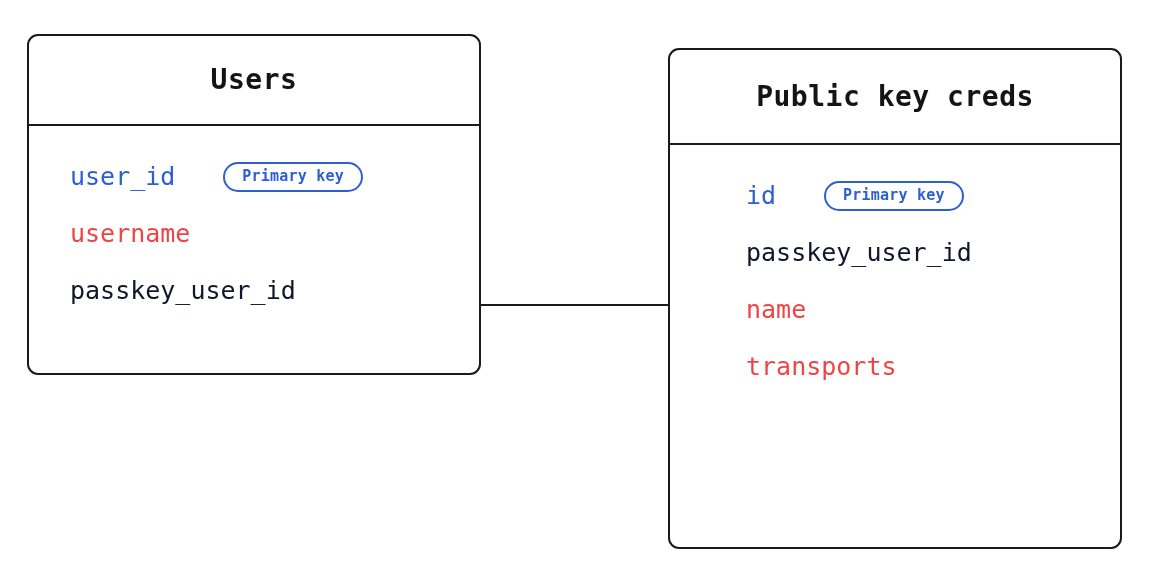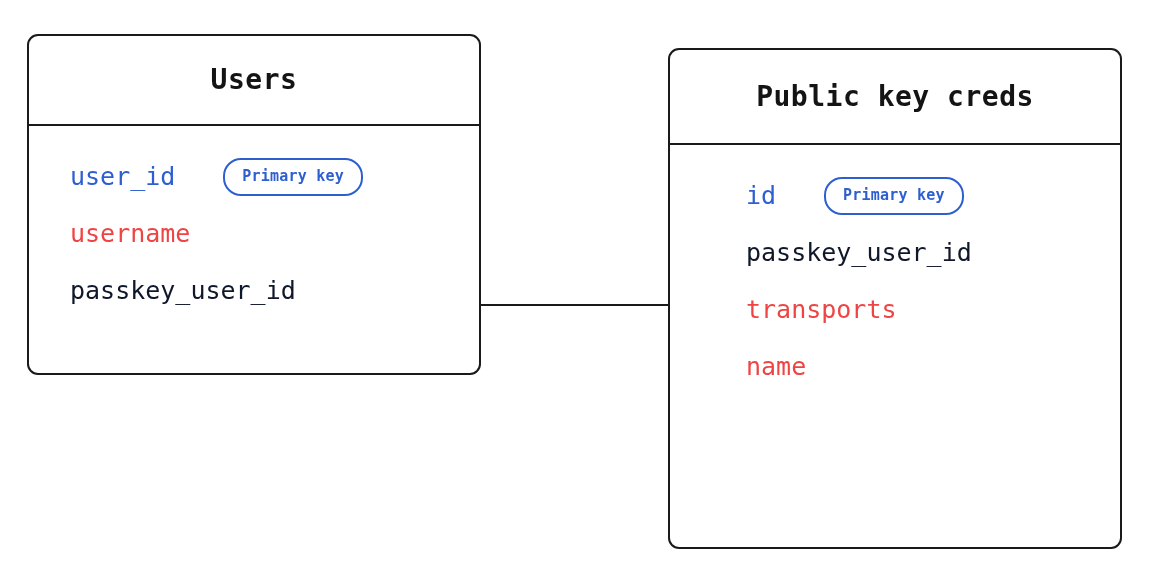--- a/index.html
+++ b/index.html
@@ -85,21 +85,21 @@
   .field-name.role-pk   { color: #2e5fd1; }
   .field-name.role-fk   { color: #0f172a; }
   .field-name.role-plain{ color: #ef4444; }
 
   .badge {
     display: inline-flex;
     align-items: center;
     justify-content: center;
     box-sizing: border-box;
     margin-left: 16px;
-    height: 38px;
+    height: 30px;
     padding: 0 17px;
     border: 2px solid #2e5fd1;
     border-radius: 18px;
     background: #ffffff;
   }
 
   .badge-label {
     font-family: "DejaVu Sans Mono", "Liberation Mono", monospace;
     font-weight: bold;
     font-size: 15px;
@@ -178,23 +178,23 @@
         </span>
       </div>
 
 
       <div class="field-row">
         <span class="field-name role-fk">passkey_user_id</span>
       </div>
 
 
       <div class="field-row">
+        <span class="field-name role-plain">name</span>
+      </div>
+
+      <div class="field-row">
         <span class="field-name role-plain">transports</span>
       </div>
 
-      <div class="field-row">
-        <span class="field-name role-plain">name</span>
-      </div>
-
     </div>
   </div>
 
 </div>
 
 </body></html>

